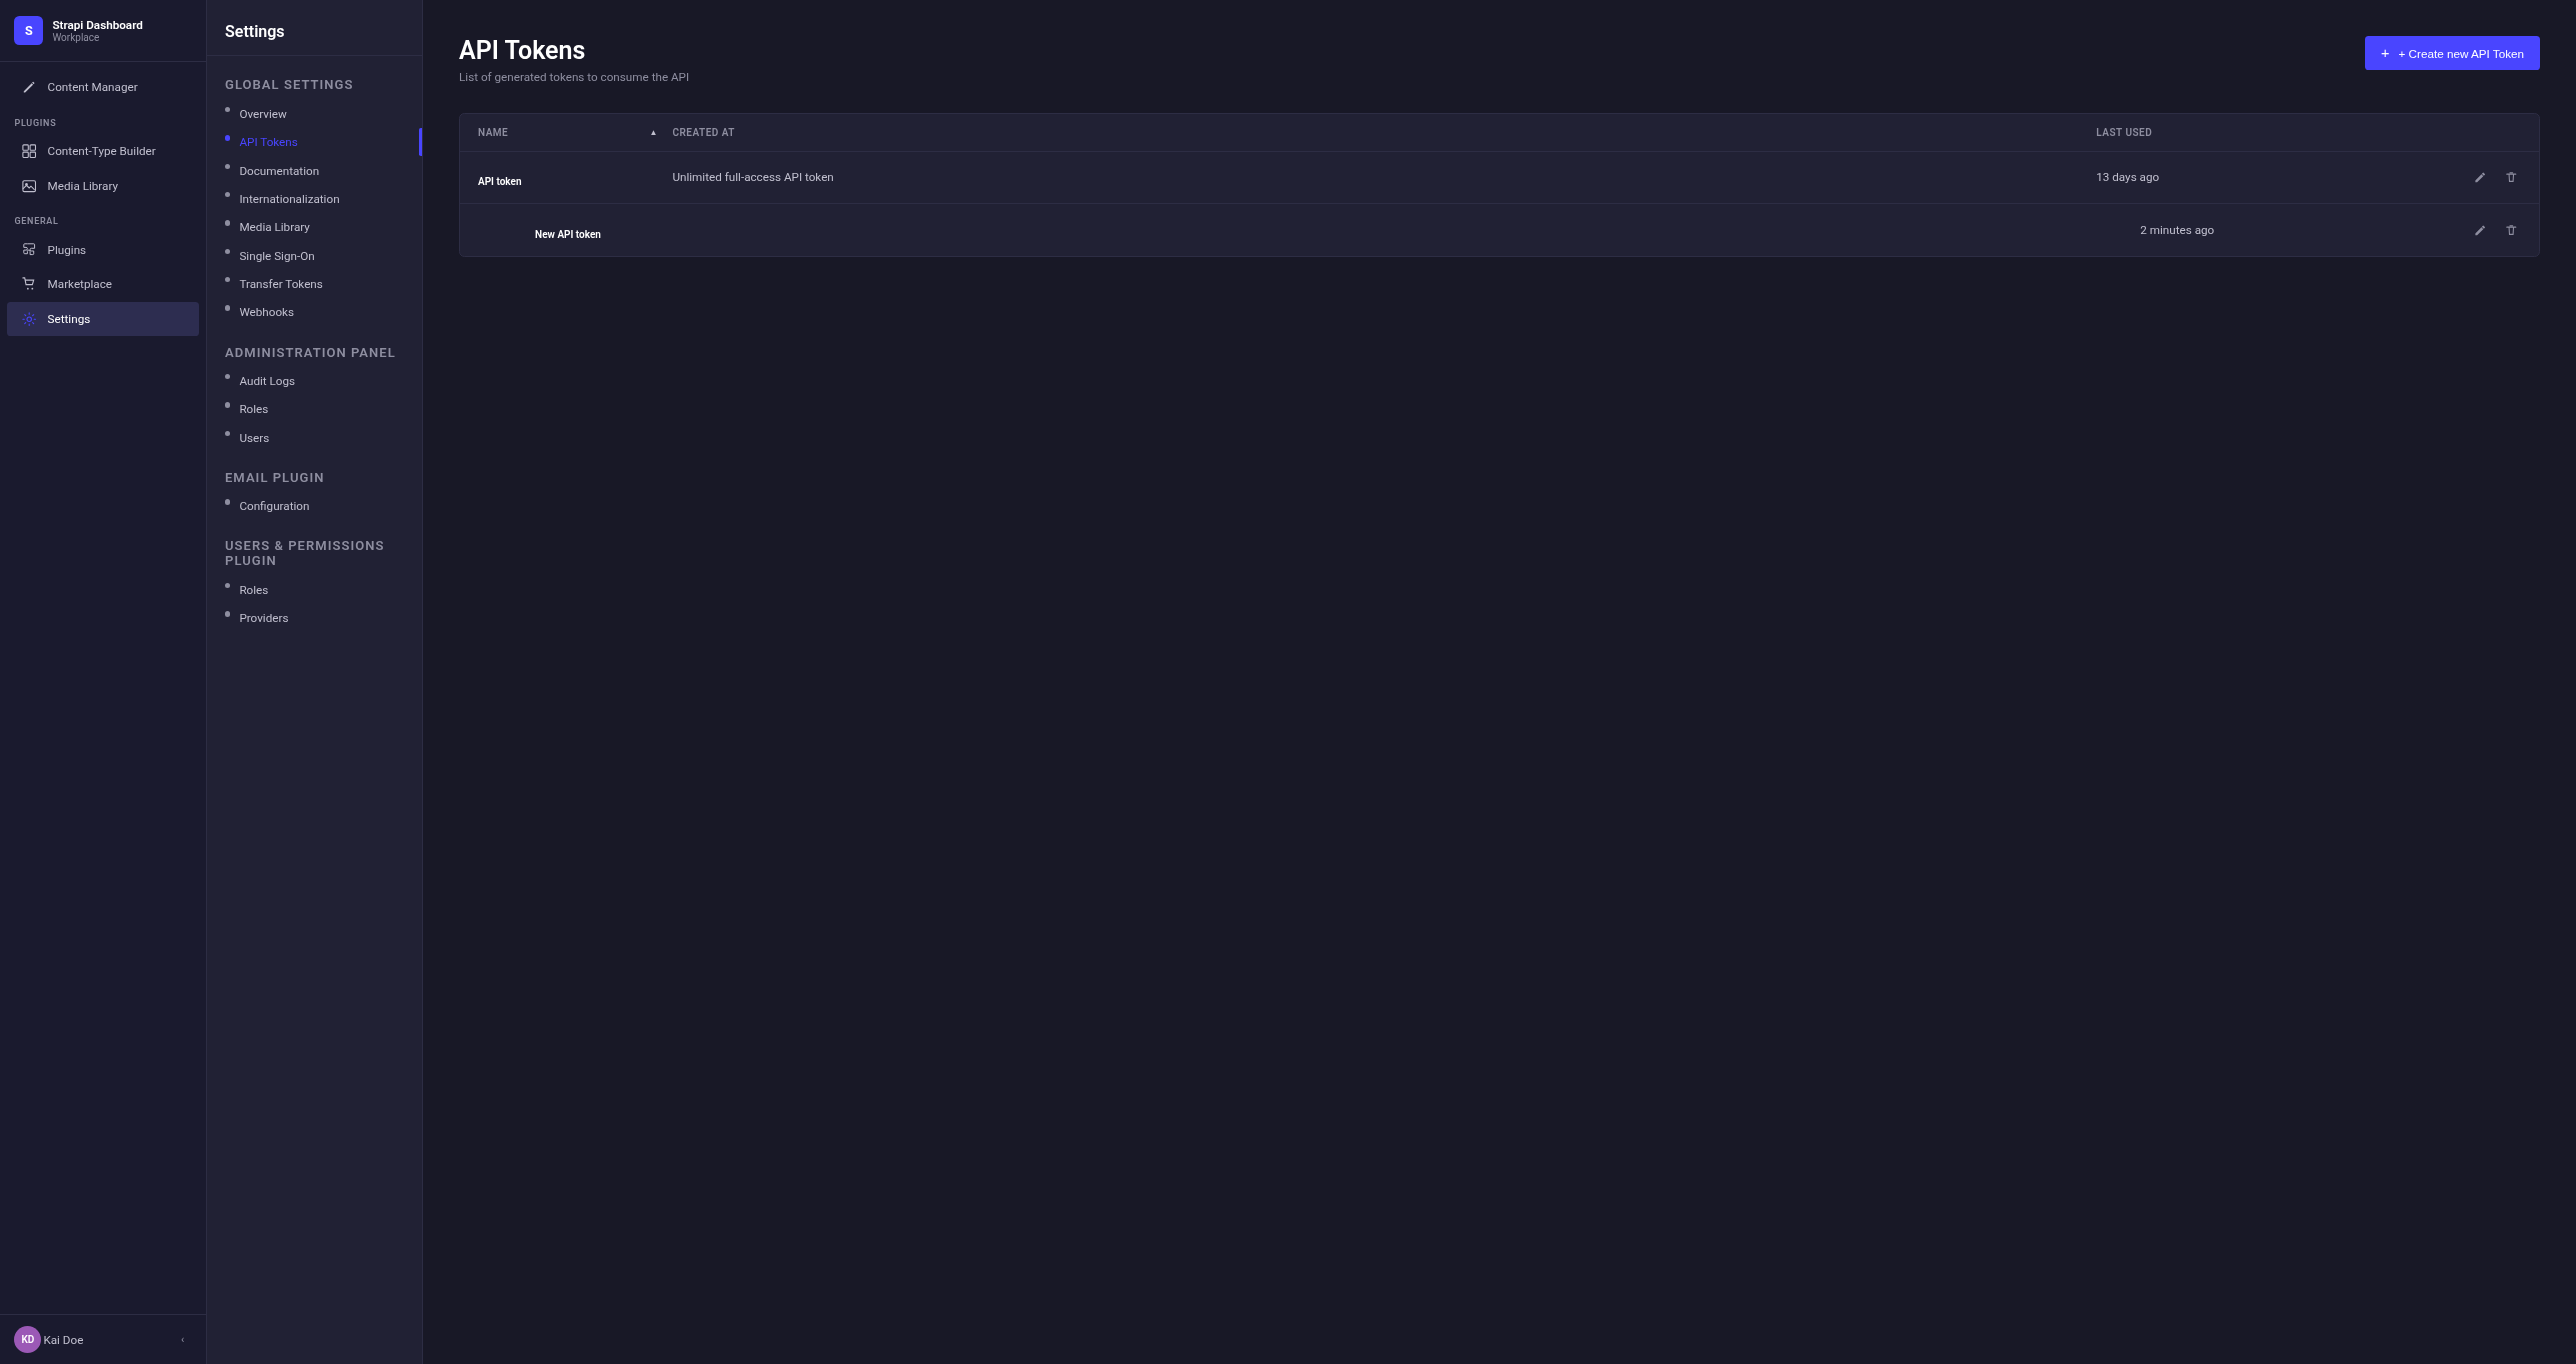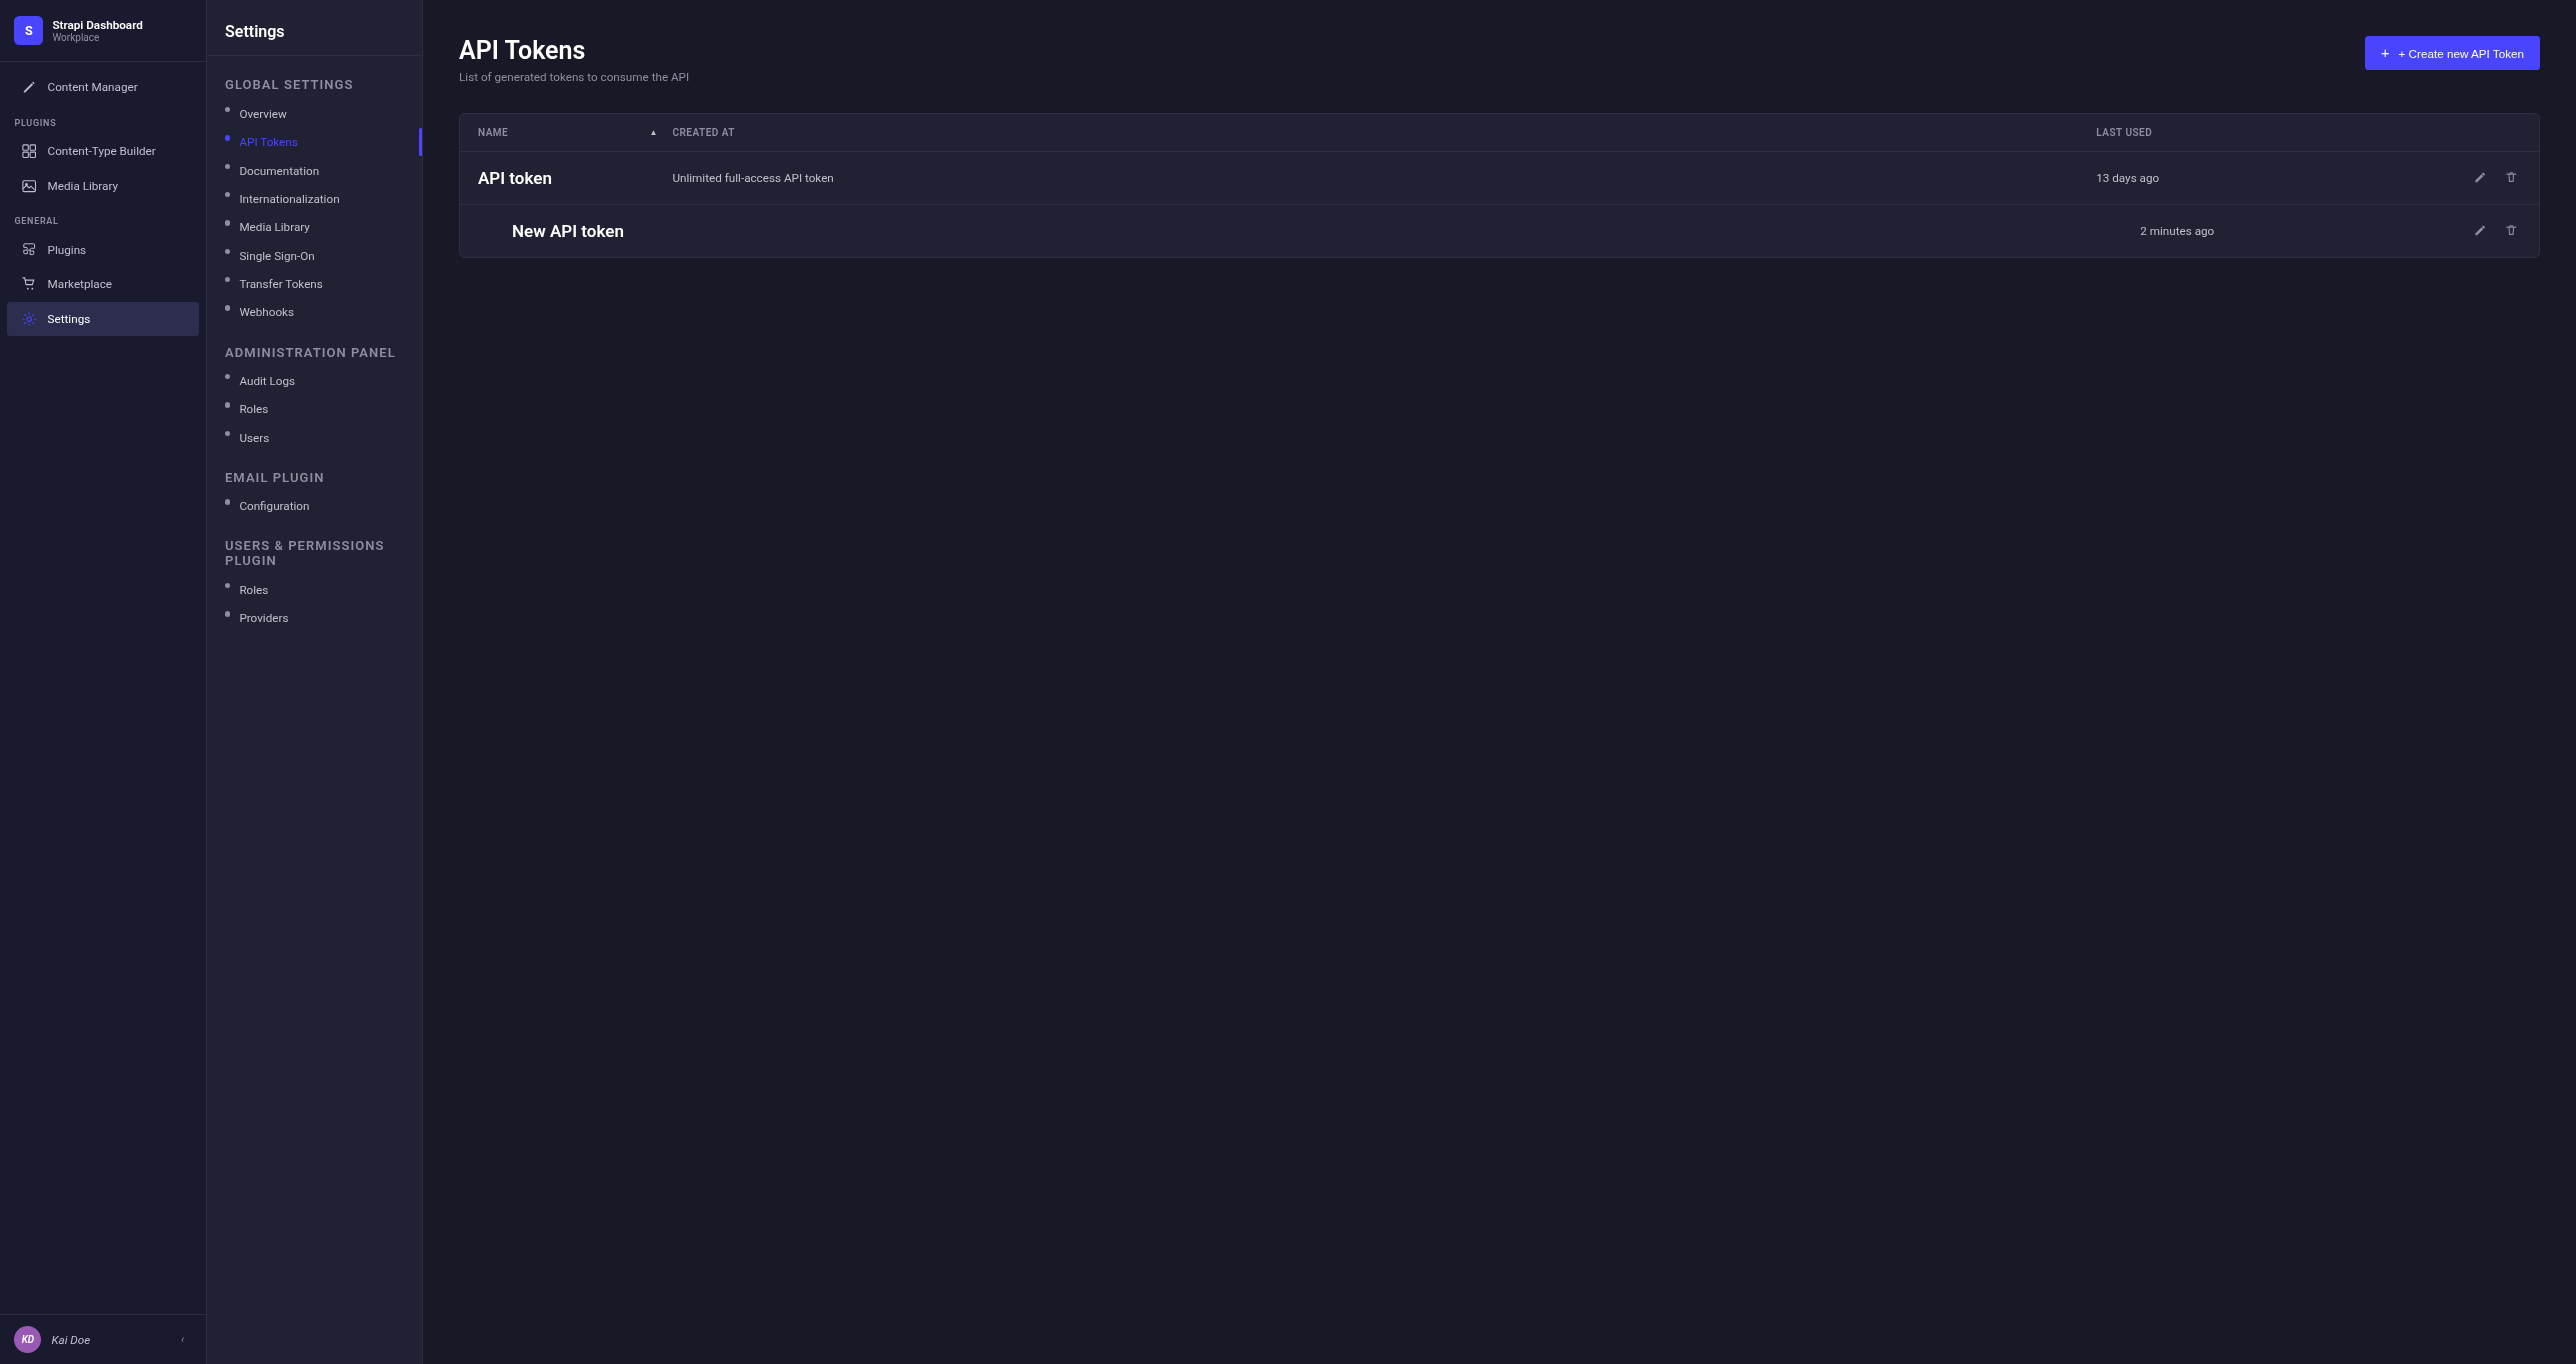--- a/index.html
+++ b/index.html
@@ -91,22 +91,21 @@
       align-items: center;
       justify-content: center;
       flex-shrink: 0;
     }
 
     .sidebar-footer {
       border-top: 0.9px solid #2d2d44;
       padding: 10.8px 14.4px;
       display: flex;
       align-items: center;
-      gap: 10px;
-      font-style: italic;
+      gap: 2px;
     }
 
     .avatar {
       width: 27px;
       height: 27px;
       background: #9b59b6;
       border-radius: 50%;
       display: flex;
       align-items: center;
       justify-content: center;
@@ -278,23 +277,24 @@
       display: grid;
       grid-template-columns: 180px 1fr 162px 162px 72px;
       padding: 16px 18px;
       border-bottom: 0.9px solid #2d2d44;
       gap: 14.4px;
       align-items: center;
     }
     .table-row:last-child { border-bottom: none; text-align: center; }
 
     .cell-name {
-      font-size: 17px;
+      font-size: 10px;
       font-weight: 600;
       color: #fff;
+      margin-top: 8px;
     }
 
     .cell-desc {
       font-size: 11.7px;
       color: #c0bfce;
     }
 
     .cell-date {
       font-size: 11.7px;
       color: #c0bfce;

